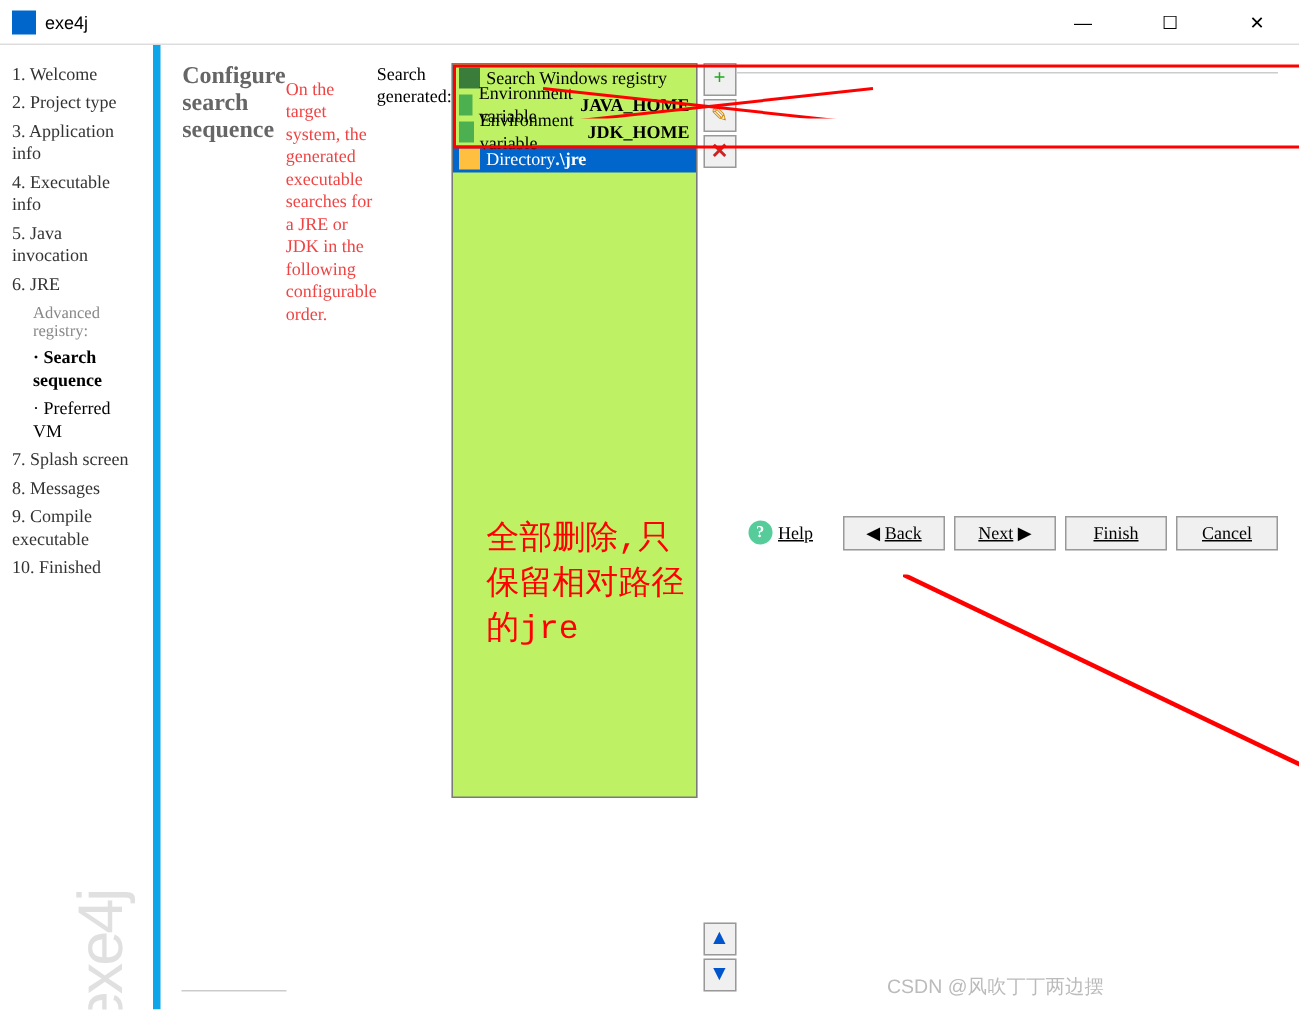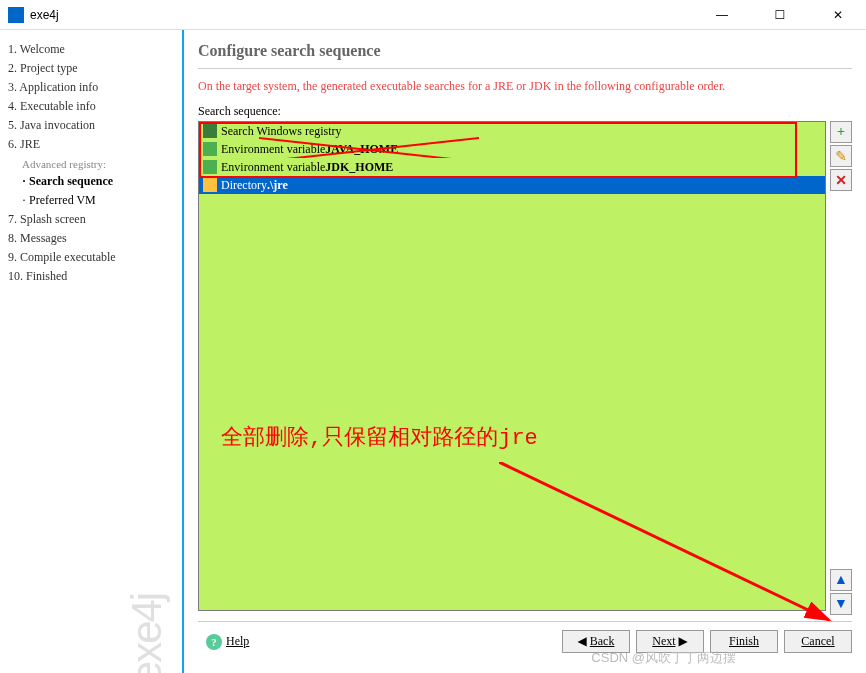--- a/index.html
+++ b/index.html
@@ -3,29 +3,29 @@
 <meta charset="utf-8">
 <style>
 * { box-sizing: border-box; margin: 0; padding: 0; }
 body { font-family: "SimSun", serif; font-size: 12px; background: #fff; width: 866px; height: 673px; overflow: hidden; }
 .titlebar { height: 30px; display: flex; align-items: center; padding: 0 8px; border-bottom: 1px solid #ddd; }
 .titlebar-icon { width: 16px; height: 16px; background: #0066cc; margin-right: 6px; }
 .titlebar-title { flex: 1; font-family: Tahoma, sans-serif; font-size: 12px; }
 .winbtns { display: flex; gap: 18px; }
 .winbtn { width: 40px; height: 20px; display: flex; align-items: center; justify-content: center; cursor: pointer; font-family: sans-serif; }
 .main { display: flex; height: 643px; }
-.sidebar { width: 184px; background: #fff; padding: 10px 8px; position: relative; border-right: 2px solid #0ea5e9; }
+.sidebar { width: 200px; background: #fff; padding: 10px 8px; position: relative; border-right: 5px solid #0ea5e9; }
 .sidebar-item { padding: 2px 0; cursor: pointer; font-size: 12px; color: #333; }
 .advanced-label { font-size: 11px; color: #888; padding: 4px 0 2px 14px; }
 .sidebar-sub { padding: 2px 0 2px 14px; cursor: pointer; font-size: 12px; }
 .sidebar-sub.active { font-weight: bold; }
 .sidebar-sub.active::before { content: "· "; }
 .sidebar-sub:not(.active)::before { content: "· "; }
 .watermark { position: absolute; bottom: 10px; right: -10px; font-size: 42px; color: #e0e0e0; font-family: Arial, sans-serif; transform: rotate(-90deg); transform-origin: center; letter-spacing: -2px; }
-.content { flex: 1; padding: 12px 14px; display: flex; flex-direction: column; }
+.content { flex: 1; padding: 12px 14px; display: flex; flex-direction: row; }
 .content-title { font-size: 16px; font-weight: bold; color: #666; padding-bottom: 8px; border-bottom: 1px solid #ccc; }
 .content-desc { font-size: 12px; color: #ef4444; padding: 10px 0; }
 .seq-label { font-size: 12px; padding-bottom: 2px; }
 .seq-box-wrap { display: flex; gap: 4px; flex: 1; }
 .seq-list { flex: 1; border: 1px solid #7a7a7a; background: #bef264; position: relative; height: 490px; }
 .seq-item { display: flex; align-items: center; padding: 1px 4px; height: 18px; font-size: 12px; }
 .seq-item.selected { background: #0066cc; color: #fff; }
 .seq-icon { width: 14px; height: 14px; margin-right: 4px; display: inline-block; }
 .seq-icon.green { background: #4caf50; }
 .seq-icon.reg { background: #3a7d3a; }
@@ -72,21 +72,21 @@
     <div class="sidebar-item">7. Splash screen</div>
     <div class="sidebar-item">8. Messages</div>
     <div class="sidebar-item">9. Compile executable</div>
     <div class="sidebar-item">10. Finished</div>
     <div class="watermark">exe4j</div>
   </div>
 
   <div class="content">
     <div class="content-title">Configure search sequence</div>
     <div class="content-desc">On the target system, the generated executable searches for a JRE or JDK in the following configurable order.</div>
-    <div class="seq-label">Search sequence:</div>
+    <div class="seq-label">Search generated:</div>
     <div class="seq-box-wrap">
       <div class="seq-list">
         <div class="seq-item">
           <span class="seq-icon reg"></span>
           <span>Search Windows registry</span>
         </div>
         <div class="seq-item">
           <span class="seq-icon green"></span>
           <span>Environment variable </span>
           <b>JAVA_HOME</b>

